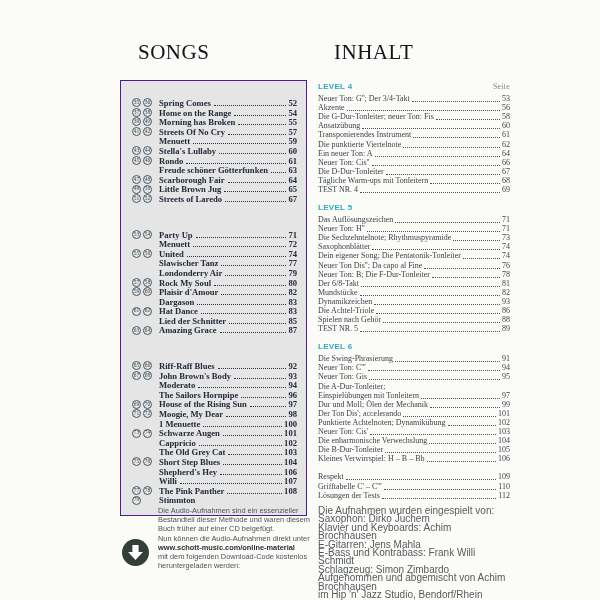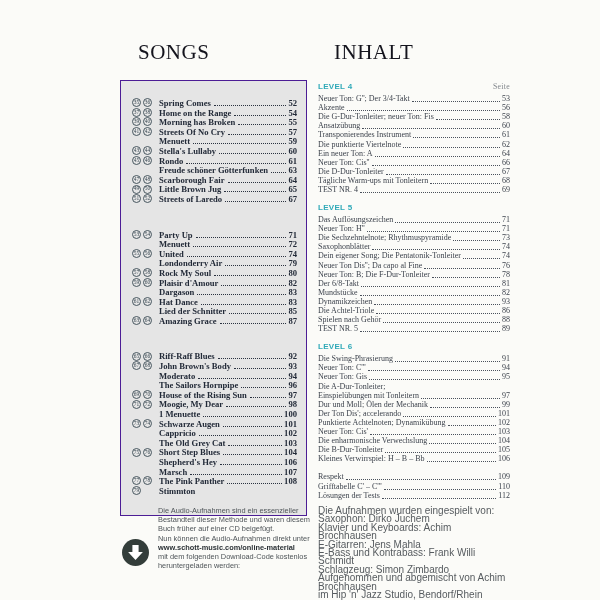--- a/index.html
+++ b/index.html
@@ -200,20 +200,26 @@
             <div class="track-circles">
               <div class="track-badge">55</div>
               <div class="track-badge">56</div>
             </div>
             <div class="song-title">United</div>
             <div class="dot-leader"></div>
             <div class="page-number">74</div>
           </div>
           <div class="song-row">
             <div class="track-circles"></div>
+            <div class="song-title">Slawischer Tanz</div>
+            <div class="dot-leader"></div>
+            <div class="page-number">77</div>
+          </div>
+          <div class="song-row">
+            <div class="track-circles"></div>
             <div class="song-title">Londonderry Air</div>
             <div class="dot-leader"></div>
             <div class="page-number">79</div>
           </div>
           <div class="song-row">
             <div class="track-circles">
               <div class="track-badge">57</div>
               <div class="track-badge">58</div>
             </div>
             <div class="song-title">Rock My Soul</div>
@@ -346,21 +352,21 @@
             <div class="page-number">104</div>
           </div>
           <div class="song-row">
             <div class="track-circles"></div>
             <div class="song-title">Shepherd's Hey</div>
             <div class="dot-leader"></div>
             <div class="page-number">106</div>
           </div>
           <div class="song-row">
             <div class="track-circles"></div>
-            <div class="song-title">Marsch</div>
+            <div class="song-title">Willi</div>
             <div class="dot-leader"></div>
             <div class="page-number">107</div>
           </div>
           <div class="song-row">
             <div class="track-circles">
               <div class="track-badge">77</div>
               <div class="track-badge">78</div>
             </div>
             <div class="song-title">The Pink Panther</div>
             <div class="dot-leader"></div>

